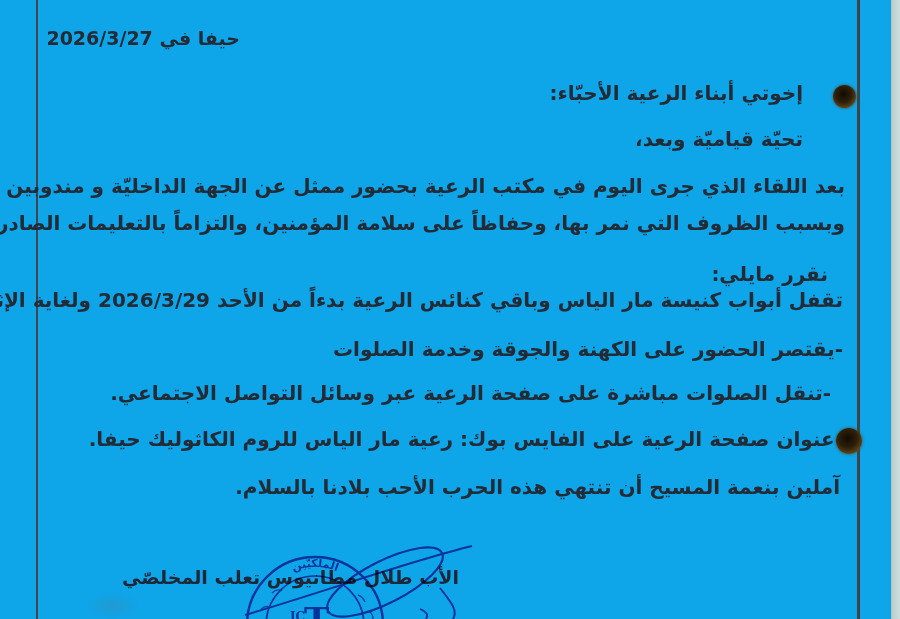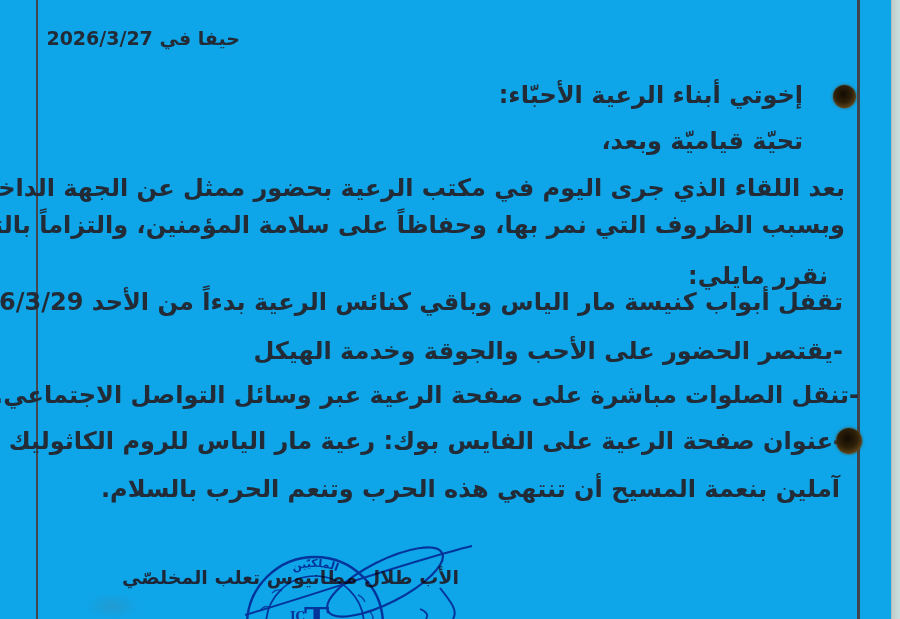--- a/index.html
+++ b/index.html
@@ -18,31 +18,31 @@
   }
   .punch-hole{
     position:absolute;border-radius:50%;
     background:radial-gradient(circle at 45% 40%, #120b03 0%, #2e2009 45%, #5d4218 72%, #87672f 92%);
     box-shadow:0 0 2px 1px rgba(90,70,30,.5);
   }
   .hole-top{left:833px;top:85px;width:23px;height:23px;}
   .hole-bottom{left:836px;top:428px;width:26px;height:26px;}
   .line{
     position:absolute;direction:rtl;white-space:nowrap;
-    color:#222b36;font-size:24px;font-weight:600;
+    color:#222b36;font-size:20px;font-weight:600;
   }
   .date-line{top:27px;right:660px;font-size:19px;}
   .salutation{top:81px;right:97px;}
   .greeting{top:127px;right:97px;text-align:center;}
   .body1{top:174px;right:55px;}
   .body2{top:211px;right:55px;}
   .decide{top:246px;right:72px;margin-top:16px;}
   .item1{top:288px;right:57px;}
   .item2{top:337px;right:57px;}
-  .item3{top:381px;right:41px;}
+  .item3{top:381px;right:69px;}
   .item4{top:427px;right:57px;}
   .closing-line{top:475px;right:60px;}
   .underlined{
     font-weight:700;
     text-decoration-thickness:2px;
     text-underline-offset:5px;
   }
   .signature-name{
     position:absolute;top:566px;left:122px;direction:rtl;white-space:nowrap;
     color:#1d2738;font-size:19px;font-weight:600;z-index:2;
@@ -65,26 +65,26 @@
   <div class="edge-line right"></div>
   <div class="margin-strip"></div>
 
   <div class="line date-line">حيفا في 2026/3/27</div>
   <div class="line salutation">إخوتي أبناء الرعية الأحبّاء:</div>
   <div class="line greeting">تحيّة قياميّة وبعد،</div>
   <div class="line body1">بعد اللقاء الذي جرى اليوم في مكتب الرعية بحضور ممثل عن الجهة الداخليّة و مندوبين عن بلدية حيفا،</div>
   <div class="line body2">وبسبب الظروف التي نمر بها، وحفاظاً على سلامة المؤمنين، والتزاماً بالتعليمات الصادرة عن الجهات المسؤولة</div>
   <div class="line decide">نقرر مايلي:</div>
   <div class="line item1">تقفل أبواب كنيسة مار الياس وباقي كنائس الرعية بدءاً من الأحد 2026/3/29 ولغاية الإثنين 2026/4/6-</div>
-  <div class="line item2">-يقتصر الحضور على الأحب والجوقة وخدمة الهيكل</div>
+  <div class="line item2">-يقتصر الحضور على الكهنة والجوقة وخدمة الصلوات</div>
   <div class="line item3">-تنقل الصلوات مباشرة على صفحة الرعية عبر وسائل التواصل الاجتماعي.</div>
   <div class="line item4">
     <span>-عنوان صفحة الرعية على الفايس بوك: </span><span class="underlined">رعية مار الياس للروم الكاثوليك حيفا.</span>
   </div>
-  <div class="line closing-line">آملين بنعمة المسيح أن تنتهي هذه الحرب وتنعم الحرب بالسلام.</div>
+  <div class="line closing-line">آملين بنعمة المسيح أن تنتهي هذه الحرب الأحب بلادنا بالسلام.</div>
 
   <div class="smudge"></div>
   <div class="signature-name">الأب طلال مطانيوس تعلب المخلصّي</div>
 
   <svg class="stamp-svg" viewBox="0 0 430 86" xmlns="http://www.w3.org/2000/svg">
     <g stroke="#2b50a8" fill="none" stroke-width="2.4">
       <circle cx="225" cy="92" r="68"></circle>
       <circle cx="225" cy="92" r="49" stroke-width="1.7"></circle>
     </g>
     <defs>

